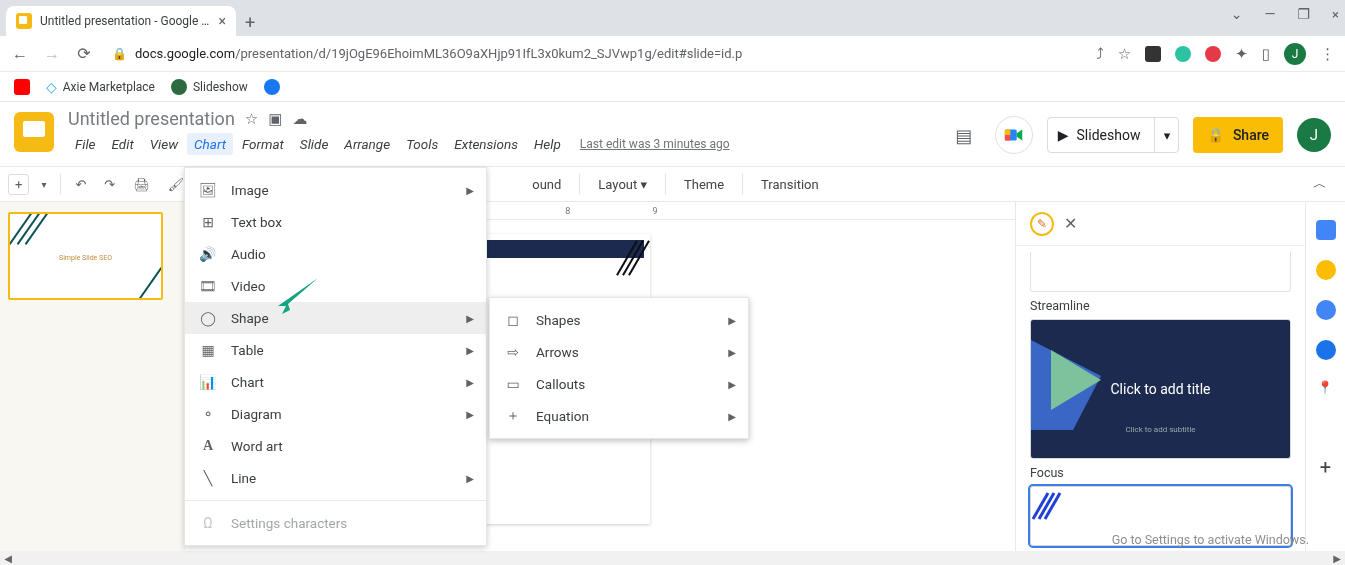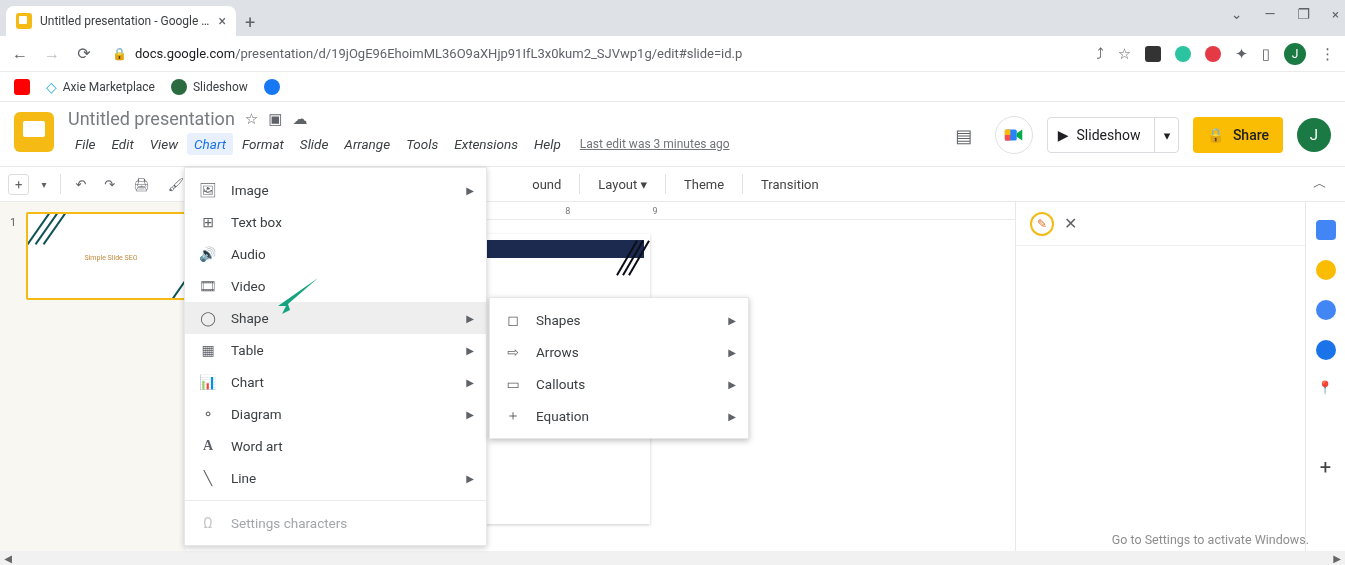--- a/index.html
+++ b/index.html
@@ -53,21 +53,21 @@
   
   .toolbar{ height:36px; border-top:1px solid #e9e9e9; border-bottom:1px solid #e9e9e9; display:flex; align-items:center; padding:0 8px; gap:6px; font-size:13px; color:#444;}
   .tb-btn{ padding:4px 6px; color:#5f6368;}
   .tb-label{ padding:4px 10px; white-space:nowrap;}
   .sep{ width:1px; height:20px; background:#e2e2e2; margin:0 2px;}
   .chevup{ margin-left:auto; margin-right:10px; font-size:14px; color:#5f6368;}
   
   .workspace{ display:flex; height:calc(565px - 36px - 36px - 30px - 64px - 36px);}
   .thumbrail{ width:186px; background:#f8f7f2; padding:10px 8px; position:relative;}
   .thumb-num{ position:absolute; left:10px; top:14px; font-size:11px; color:#5f6368;}
-  .thumb{ margin-left:18px; width:170px; height:88px; background:#fff; border:2px solid #f5ba14; border-radius:2px; position:relative; overflow:hidden;}
+  .thumb{ width:155px; height:88px; background:#fff; border:2px solid #f5ba14; border-radius:2px; position:relative; overflow:hidden;}
   .thumb .stripe{position:absolute;width:2px;height:40px;background:#0d5257;transform:rotate(35deg);}
   .thumb-title{ position:absolute; top:40px; width:100%; text-align:center; font-size:7px; color:#c38b3d;}
   .dropdown{ position:absolute; top:167px; left:184px; width:303px; background:#fff; box-shadow:0 2px 6px rgba(0,0,0,.2); border:1px solid #e7e7e7; padding:6px 0; z-index:10;}
   .dd-item{ display:flex; align-items:center; padding:0 14px; height:32px; gap:14px; font-size:13.5px; color:#3c4043; position:relative;}
   .dd-item.hover{ background:#eeeeee;}
   .dd-item .sub-arrow{ position:absolute; right:12px; font-size:10px; color:#5f6368;}
   .dd-item .icn{ width:18px; color:#5f6368; font-size:14px; display:flex; align-items:center; justify-content:center;}
   .dd-sep{ height:1px; background:#eaeaea; margin:6px 0;}
   .dd-item.disabled{ color:#a3a6aa;}
   .dd-item.disabled .icn{ color:#c3c5c8;}
@@ -249,20 +249,38 @@
         <div style="width:2px;height:40px;background:#0b0e18;transform:rotate(30deg)"></div>
         <div style="width:2px;height:40px;background:#0b0e18;transform:rotate(30deg)"></div>
       </div>
     </div>
   </div>
   <div class="themes">
     <div class="themes-hdr">
       <span class="t-icn">✎</span>
       <span class="close">✕</span>
     </div>
+    <div class="themes-body">
+      <div style="width:100%;height:40px;border:1px solid #e2e2e2;border-top:none;border-radius:0 0 3px 3px;margin-bottom:6px"></div>
+      <div class="theme-label">Streamline</div>
+      <div class="theme-card">
+        <div class="streamline" style="width:100%;height:100%">
+          <span>Click to add title</span>
+          <span class="sub">Click to add subtitle</span>
+        </div>
+      </div>
+      <div class="theme-label">Focus</div>
+      <div class="theme-card selected focus-card">
+        <div style="position:absolute;top:4px;left:8px;display:flex;gap:3px">
+          <div style="width:3px;height:30px;background:#2040d8;transform:rotate(30deg)"></div>
+          <div style="width:3px;height:30px;background:#2040d8;transform:rotate(30deg)"></div>
+          <div style="width:3px;height:30px;background:#2040d8;transform:rotate(30deg)"></div>
+        </div>
+      </div>
+    </div>
   </div>
   <div class="sidepanel">
     <span class="sp-icn" style="background:#4285f4"></span>
     <span class="sp-icn" style="background:#fbbc04;border-radius:50%"></span>
     <span class="sp-icn" style="background:#4285f4;border-radius:50%"></span>
     <span class="sp-icn" style="background:#1a73e8;border-radius:50%"></span>
     <span>📍</span>
     <span style="margin-top:40px;font-size:20px;color:#444">+</span>
   </div>
 </div>

